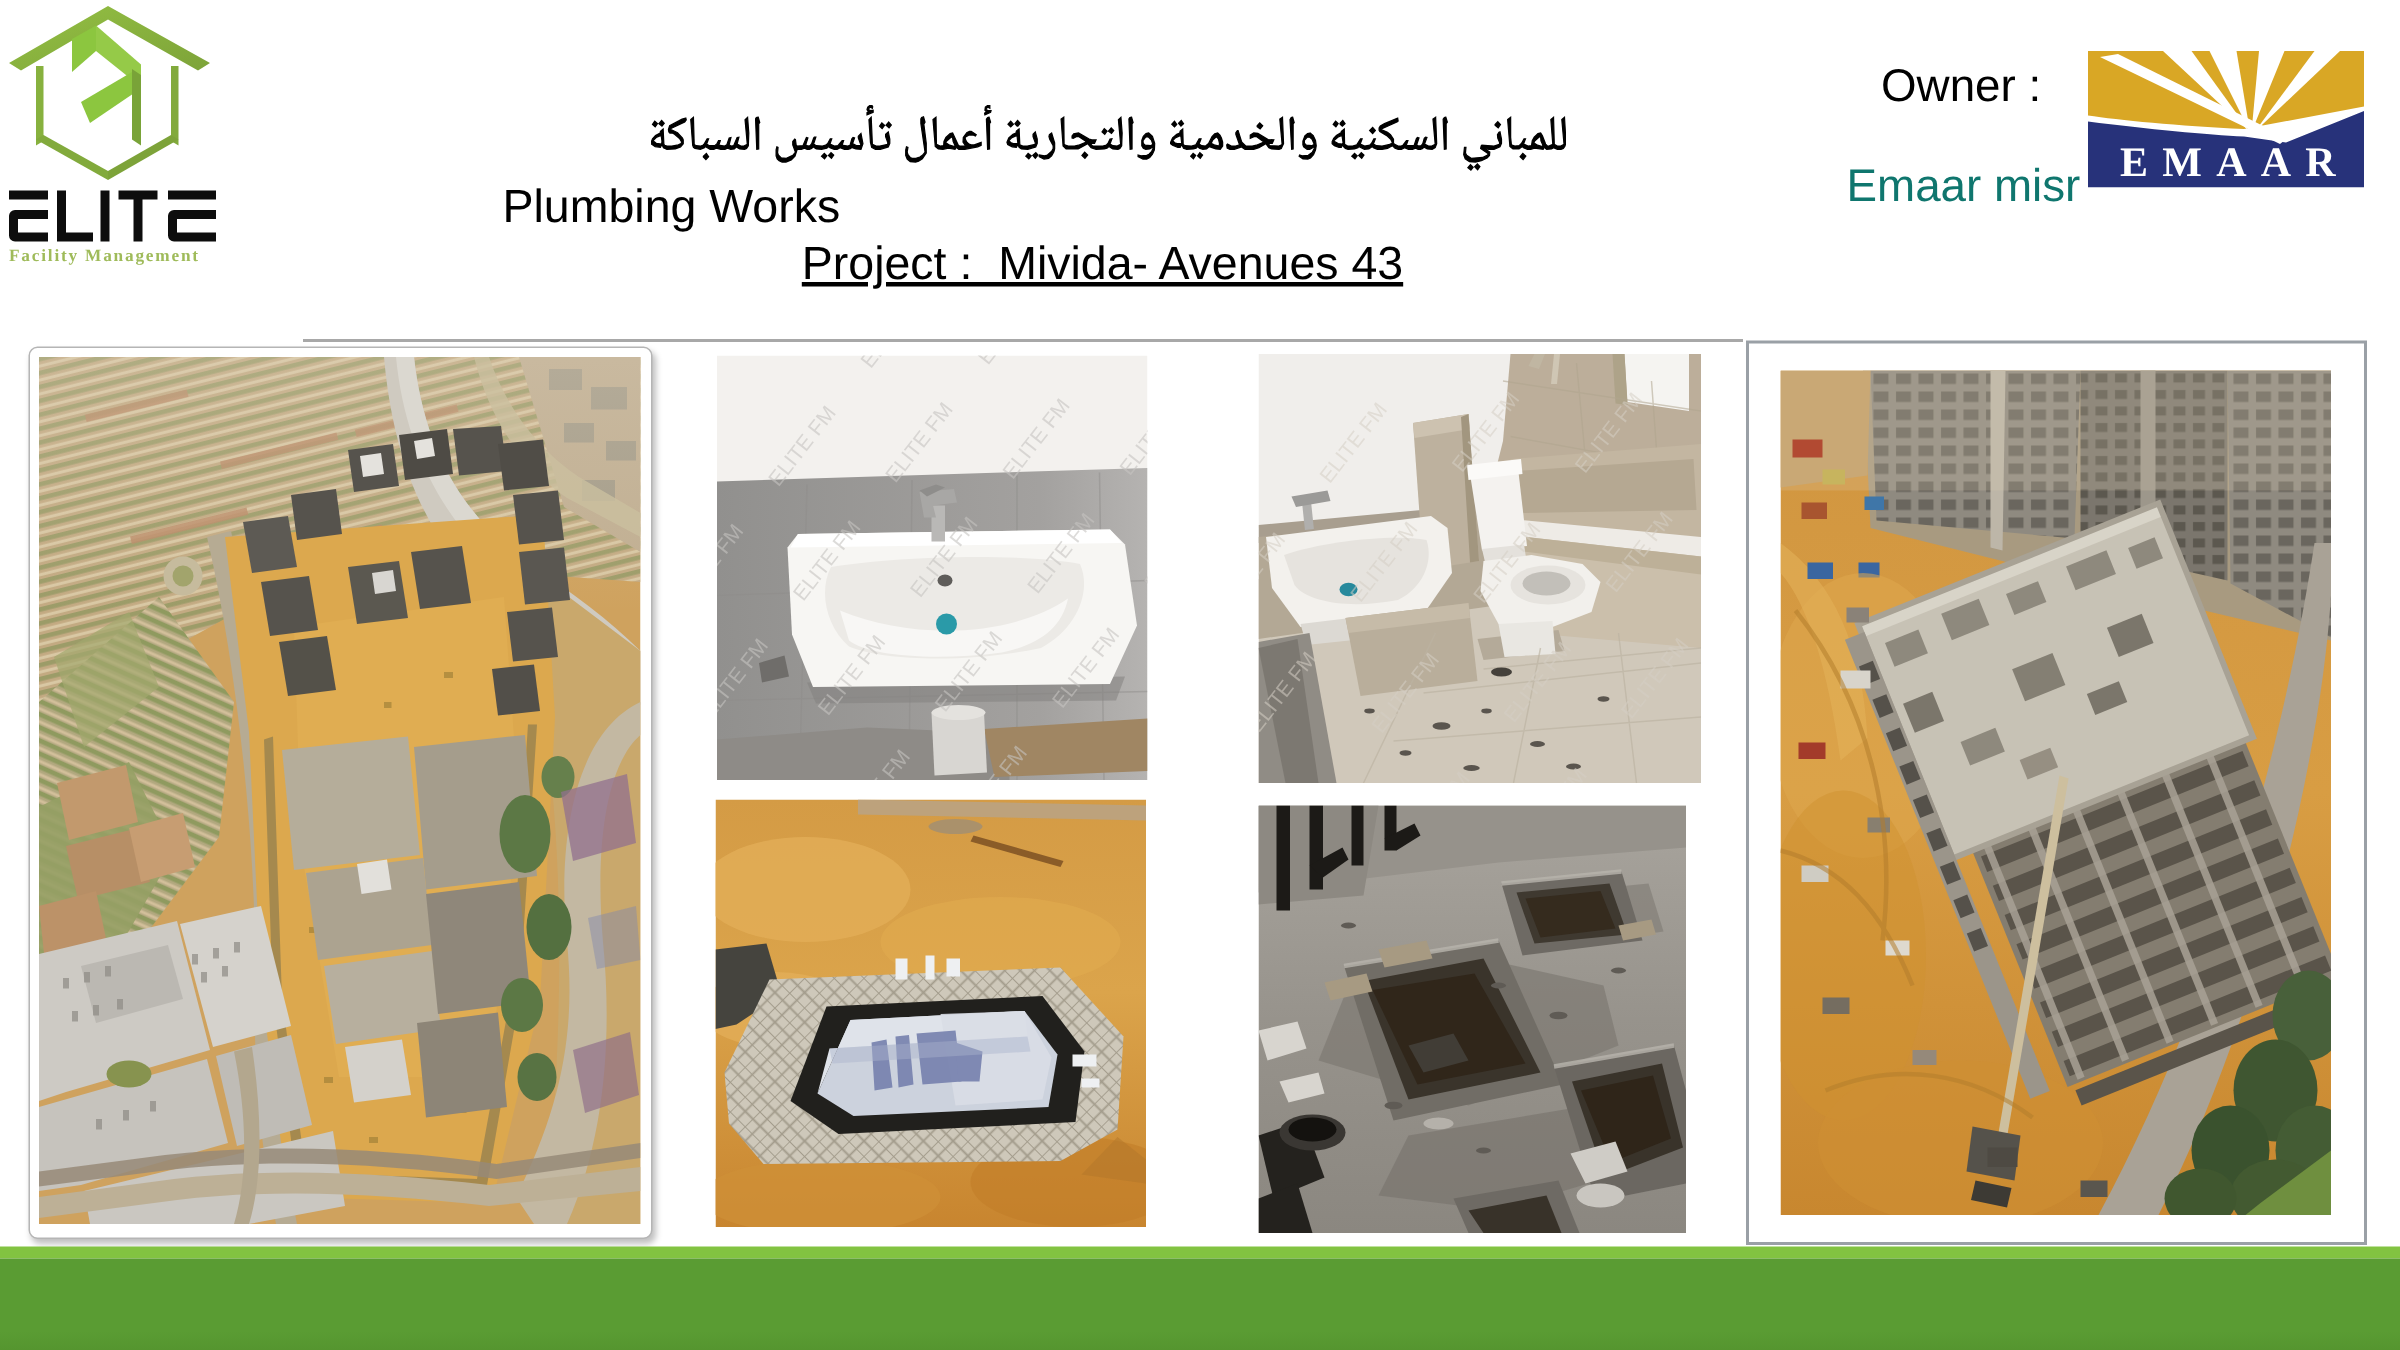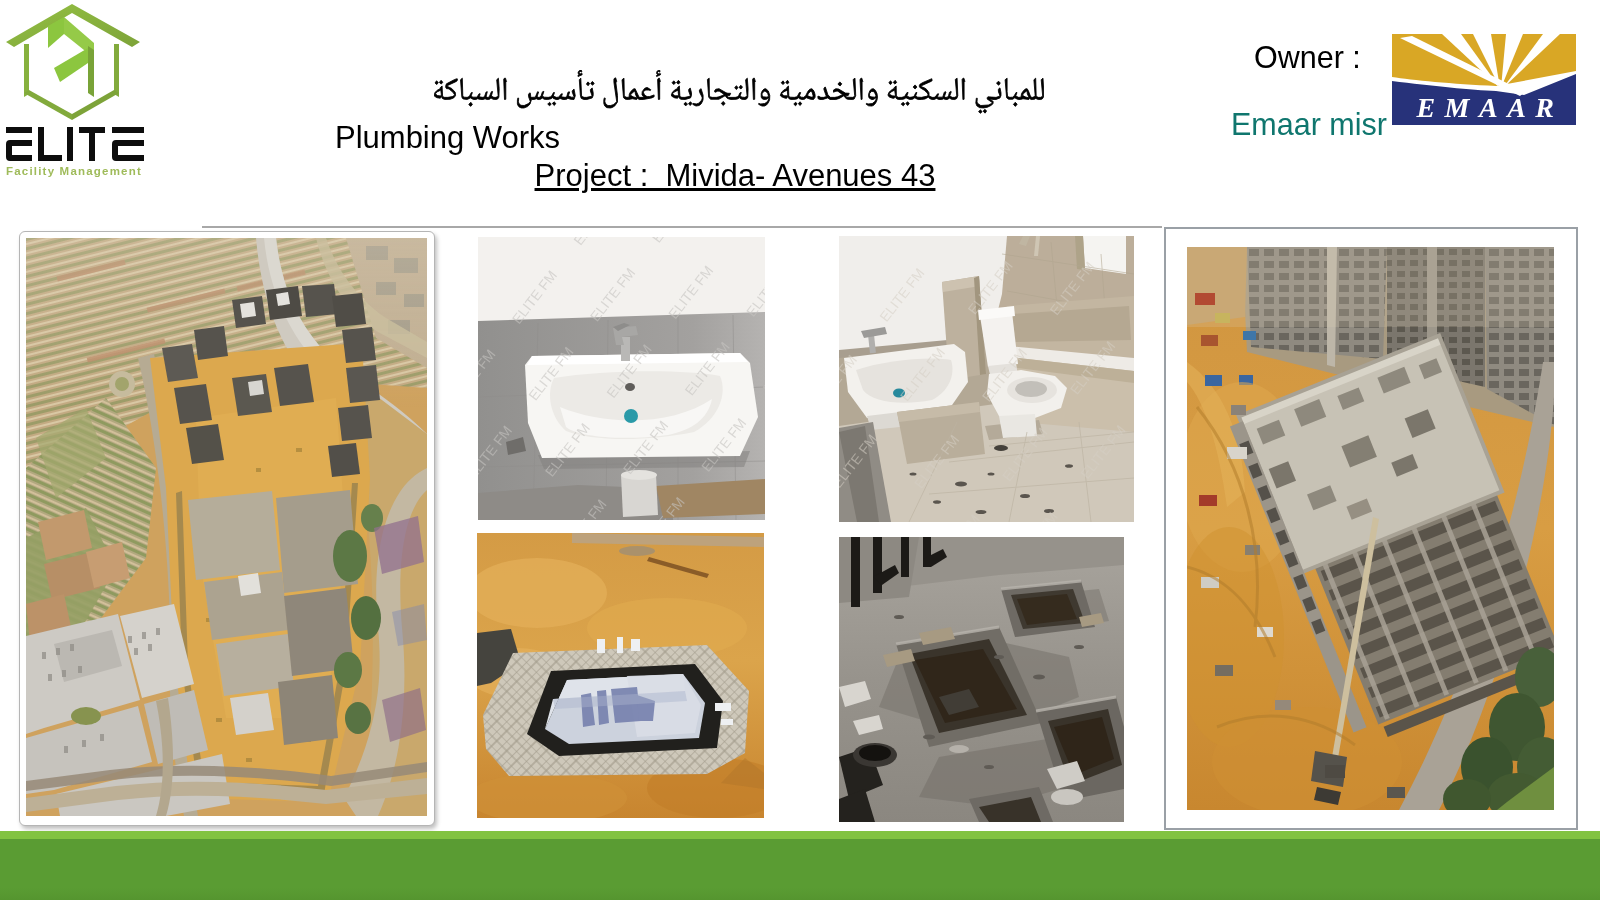--- a/index.html
+++ b/index.html
@@ -44,37 +44,37 @@
 <path d="M1 18 a4 4 0 0 1 4 -4 h22 v6 h-20 v9 h20 v6 h-22 a4 4 0 0 1 -4 -4 z"></path>
 <path d="M33 1 h6 v28 h18 v6 h-24 z"></path>
 <path d="M62 1 h6 v34 h-6 z"></path>
 <path d="M74 1 h26 v6 h-10 v28 h-6 v-28 h-10 z"></path>
 <path d="M107 1 h32 v6 h-32 z"></path>
 <path d="M107 18 a4 4 0 0 1 4 -4 h28 v6 h-26 v9 h26 v6 h-28 a4 4 0 0 1 -4 -4 z"></path>
 </g>
 </svg>
 </div>
 
-<div class="abs" style="left:6px;top:165px;width:180px;font-size:11.5px;font-weight:bold;letter-spacing:1.2px;color:#9fbb5a;">Facility Management</div>
+<div class="abs" style="left:6px;top:165px;width:180px;font-size:11.5px;font-weight:bold;letter-spacing:1.2px;color:#9fbb5a;font-family:Liberation Serif, serif;">Facility Management</div>
 
 <div class="abs" style="left:434px;top:70px;width:610px;height:42px;">
 <svg width="610" height="44" viewBox="0 0 610 41" preserveAspectRatio="none">
 <path fill="#000" stroke="#000" stroke-width="0.8" fill-rule="evenodd" d="M546.3 37.1 544.6 38.9 546.6 40.4 548.1 38.7ZM550.9 36.6 549.1 38.4 551.1 40.2 552.6 38.2ZM581.2 30.1 579.4 32.1 581.4 33.9 583.2 31.8ZM469.0 30.1 467.2 31.8 469.3 33.4 470.8 31.6ZM361.4 30.1 359.8 31.8 361.6 33.4 363.1 31.3ZM251.4 30.1 249.9 31.8 251.9 33.4 253.5 31.6ZM115.5 30.1 113.7 31.8 115.7 33.4 117.2 31.6ZM36.9 30.1 34.9 31.8 34.9 32.3 36.6 33.9 38.4 32.1ZM473.5 29.6 471.8 31.3 473.8 33.1 475.3 31.1ZM365.9 29.6 364.4 31.6 366.2 33.1 367.7 31.1ZM256.5 29.6 254.5 31.3 256.2 33.1 258.0 31.1ZM120.0 29.6 118.3 31.3 120.3 33.1 121.8 31.1ZM289.1 29.3 287.3 31.3 289.3 33.1 291.1 31.1ZM140.0 17.7 138.2 19.5 138.2 20.5 140.0 25.0 139.7 25.3 137.2 25.3 134.4 24.0 135.7 20.5 134.7 20.2 133.9 21.0 132.7 25.0 131.1 25.5 127.4 25.0 128.4 22.2 127.4 22.2 124.6 25.3 122.3 25.5 119.3 24.3 120.5 21.0 119.5 21.0 117.8 24.0 116.5 25.0 114.2 25.5 110.2 25.3 108.4 24.3 109.9 20.0 108.9 20.0 108.4 20.5 107.1 24.0 106.1 25.3 104.6 25.5 103.1 24.8 104.6 20.5 103.6 20.2 101.3 25.3 97.5 25.5 96.8 25.0 96.3 21.5 95.8 21.2 94.5 22.7 94.5 24.8 96.3 29.3 94.5 31.3 90.2 33.1 86.9 32.9 84.9 31.1 84.4 29.6 84.7 26.3 83.9 26.0 83.4 27.8 83.4 31.6 84.1 33.4 85.4 34.6 87.4 35.4 90.0 35.4 93.5 34.1 96.0 31.8 97.5 27.5 100.3 27.5 102.3 26.8 104.1 27.5 105.6 27.5 107.1 27.0 108.2 26.0 110.2 27.3 113.7 27.5 117.2 26.8 118.5 25.8 119.3 26.5 122.1 27.5 124.1 27.5 126.1 26.5 128.9 27.5 131.4 27.5 133.2 27.0 133.7 26.3 136.5 27.3 140.0 27.5 141.3 24.0ZM439.4 17.4 437.7 17.7 435.9 19.2 434.6 22.5 434.6 24.8 435.1 26.0 437.4 27.5 439.2 27.5 442.0 26.0 442.5 26.5 440.9 29.3 438.2 31.3 434.1 31.6 432.4 31.1 432.1 31.8 434.6 33.4 437.9 33.6 439.7 32.9 441.7 30.8 443.0 28.0 443.5 25.3 443.0 22.0 441.5 19.0ZM435.6 22.0 437.4 20.0 439.2 20.0 440.7 21.2 442.2 24.5 440.4 25.3 436.9 25.0 435.6 23.8ZM331.8 17.4 330.0 17.7 328.2 19.5 327.2 22.0 327.2 25.3 328.2 26.8 329.8 27.5 332.5 27.3 334.6 26.0 334.8 26.8 333.8 28.8 332.0 30.6 330.5 31.3 326.7 31.6 324.7 31.1 324.7 32.1 328.0 33.6 330.5 33.6 332.5 32.6 334.3 30.6 335.6 27.8 335.8 23.8 334.3 19.5ZM328.0 22.2 329.5 20.2 330.5 19.7 331.8 20.0 333.6 21.7 334.6 24.5 333.0 25.3 329.5 25.0 328.2 24.0ZM267.1 17.4 265.6 18.4 265.3 19.5 265.8 21.2 268.1 25.3 268.1 27.0 267.1 28.8 264.3 31.1 262.3 31.6 259.0 31.1 258.8 32.1 262.0 33.6 265.1 33.1 267.1 31.6 268.6 29.1 269.1 27.3 269.1 23.5ZM566.0 16.7 565.3 16.9 564.3 18.4 564.5 20.5 565.8 23.5 565.5 24.5 562.0 25.5 553.9 25.0 553.4 25.5 553.1 27.0 558.2 30.3 557.7 31.1 554.4 32.6 546.8 33.1 543.8 31.3 543.0 29.8 543.3 26.3 542.3 26.3 541.8 30.8 542.8 33.4 545.6 35.1 549.6 35.4 553.6 34.6 557.4 32.9 559.0 31.3 559.2 29.3 556.4 27.5 556.4 27.0 558.5 27.5 562.0 27.5 566.0 26.0 567.0 23.8 567.0 21.2ZM346.4 23.2 346.4 24.0 347.7 25.0 351.2 26.3 352.8 26.3 353.8 24.5 355.0 26.8 357.1 27.5 361.6 27.3 363.4 26.8 364.4 25.8 365.6 26.8 367.9 27.5 370.4 27.3 372.2 25.8 376.5 27.3 379.5 27.5 381.1 25.5 381.1 23.0 380.3 20.5 379.3 18.7 377.8 17.4 375.8 17.9 374.0 19.7 371.7 24.0 369.7 25.5 367.2 25.3 365.4 24.3 366.7 21.0 365.4 21.0 363.4 24.5 362.6 25.0 360.3 25.5 356.0 25.3 354.8 24.5 354.5 14.9 352.8 16.2 352.5 17.4 350.5 18.2 347.7 20.5ZM376.5 20.0 377.3 20.0 378.3 21.2 379.0 23.8 378.8 25.5 376.0 25.0 373.5 23.8 374.5 21.7ZM353.8 24.0 350.7 24.0 349.2 23.5 347.7 22.2 349.5 20.5 352.8 19.0 353.3 19.7ZM237.3 23.2 237.8 24.5 240.8 26.0 243.6 26.3 244.6 24.5 245.4 26.3 246.9 27.3 251.2 27.5 256.5 26.0 257.5 23.8 257.5 21.2 256.2 16.7 254.7 18.2 254.7 19.7 256.2 23.5 256.0 24.5 250.9 25.5 247.9 25.5 245.9 24.8 245.4 14.9 243.6 16.2 243.3 17.4 241.3 18.2 238.5 20.5ZM244.6 24.0 241.6 24.0 240.1 23.5 238.5 22.2 240.3 20.5 243.6 19.0 244.1 19.7ZM302.2 14.7 300.7 16.7 302.5 18.2 304.0 16.2ZM306.8 14.2 305.0 16.2 307.0 17.7 308.5 15.9ZM481.1 13.9 479.1 15.9 481.1 17.7 482.9 15.9ZM405.8 11.1 404.1 12.9 404.1 13.4 406.1 14.9 407.8 12.9ZM153.9 11.1 152.4 13.1 154.1 14.7 155.7 12.6ZM158.4 10.6 156.7 12.6 158.7 14.2 160.2 12.4ZM564.5 10.4 562.7 12.1 562.7 12.6 564.8 14.2 566.3 12.1ZM456.4 10.1 454.8 12.1 456.6 13.6 458.1 11.6ZM349.0 10.1 347.2 11.9 349.0 13.6 350.5 12.1ZM239.8 10.1 238.0 11.9 239.8 13.6 241.6 11.9ZM2.5 10.1 1.0 12.1 2.8 13.6 4.3 11.6ZM461.2 9.6 459.4 11.4 459.4 11.9 460.9 13.1 462.7 11.6ZM353.5 9.6 351.7 11.4 353.3 13.1 355.0 11.6ZM244.4 9.6 242.6 11.6 244.1 13.1 244.6 13.1 246.1 11.4ZM7.1 9.6 5.3 11.6 7.3 13.1 8.8 11.4ZM23.2 8.1 20.7 8.8 12.4 12.9 11.6 15.2 11.9 16.7 12.6 17.4 14.2 17.4 15.7 18.2 19.2 21.0 20.5 23.0 20.0 24.0 18.2 24.8 13.9 25.5 10.6 25.5 9.1 25.0 8.6 24.5 8.1 14.9 6.3 16.4 6.1 17.4 3.0 19.0 1.0 21.0 0.0 23.5 0.3 24.3 2.8 25.8 6.3 26.3 7.3 24.5 8.3 26.5 10.6 27.5 16.2 27.3 19.7 26.0 21.5 24.0 21.5 21.7 21.0 20.5 17.7 17.2 12.6 14.9 22.5 10.6 23.5 9.3ZM6.8 19.2 7.3 22.5 7.1 24.3 3.5 23.8 1.3 22.2 3.5 20.2 6.3 19.0ZM571.1 9.1 572.6 25.8 574.6 27.3 578.7 27.3 580.9 25.8 581.7 26.5 584.2 27.5 586.5 27.5 589.0 26.8 594.8 27.5 595.3 26.3 597.1 27.5 600.4 27.3 601.7 26.5 604.2 27.5 606.7 27.5 608.2 27.0 609.2 25.8 609.7 24.3 609.7 18.7 609.0 7.6 607.2 9.1 608.7 24.5 606.5 25.5 604.2 25.5 602.2 24.5 601.7 7.6 599.9 9.1 601.2 24.5 598.6 25.5 597.6 25.5 596.4 24.3 594.3 19.2 593.1 17.4 591.3 17.7 588.8 20.0 587.5 22.2 587.0 25.3 584.7 25.5 581.7 24.3 583.0 21.0 582.0 21.0 580.4 23.8 578.7 25.3 575.9 25.5 573.6 24.8 573.1 20.0 573.1 7.6ZM592.3 19.7 593.1 20.0 593.3 22.2 594.6 25.0 594.3 25.8 591.0 25.0 588.5 23.5 589.3 22.2ZM529.9 7.6 528.9 7.8 528.1 8.8 528.9 27.5 530.1 27.3 530.1 11.6 530.9 10.6ZM523.1 7.6 521.3 8.8 522.8 24.5 520.5 25.5 518.3 25.5 515.7 24.3 517.3 20.2 516.3 20.0 515.5 20.7 514.5 24.0 513.5 25.3 511.7 25.5 510.4 24.8 512.0 20.5 510.9 20.2 510.2 21.0 508.7 25.3 503.9 25.3 503.6 24.8 504.6 22.2 503.6 22.2 501.3 25.0 500.1 25.5 498.1 25.5 495.8 24.5 495.0 23.8 495.0 21.2 493.0 18.4 491.0 16.9 487.2 15.4 486.9 14.9 497.6 10.4 498.1 9.9 497.8 8.1 489.0 11.6 486.2 13.1 485.4 14.2 485.4 15.7 485.9 16.4 490.5 19.0 493.3 21.5 494.3 23.5 492.5 24.5 487.4 25.5 483.7 25.3 481.6 24.3 482.9 21.0 481.9 21.0 480.4 23.8 479.1 25.0 475.8 25.5 472.8 24.3 474.1 21.0 473.0 21.0 470.5 24.8 467.7 25.5 464.4 25.5 462.4 24.5 462.2 14.9 460.2 16.4 460.4 16.9 456.9 19.0 455.1 20.7 454.1 22.7 454.1 24.0 455.6 25.3 458.6 26.3 460.2 26.3 461.2 24.5 461.7 25.8 462.9 27.0 464.7 27.5 469.0 27.3 471.3 26.5 471.8 25.8 475.6 27.5 478.6 27.3 480.9 25.8 481.6 26.5 484.2 27.5 487.4 27.5 491.0 27.0 494.3 25.3 496.0 26.8 498.1 27.5 500.3 27.5 502.4 26.5 504.9 27.5 507.7 27.5 509.7 26.8 511.4 27.5 513.0 27.5 514.5 27.0 515.2 26.0 517.5 27.3 520.8 27.5 522.8 26.5 523.8 24.0ZM460.7 19.2 461.4 23.5 460.9 24.3 458.1 24.0 455.4 22.5 455.4 22.0 457.9 20.0 460.2 19.0ZM427.8 7.6 426.8 7.8 426.0 9.1 427.1 27.5 428.1 27.3 428.1 11.6 428.8 10.9ZM421.0 7.6 419.2 8.8 420.7 24.0 420.5 24.8 418.5 25.5 412.6 25.3 411.4 23.8 414.2 23.8 415.2 21.7 411.4 21.5 404.6 17.7 401.8 17.4 399.5 18.7 399.5 20.7 402.0 19.7 403.8 19.7 408.6 23.0 403.6 25.0 400.8 25.5 396.5 25.5 393.9 23.2 391.4 15.9 390.9 15.9 389.9 17.2 389.9 18.2 392.4 24.8 389.7 25.5 386.9 25.5 384.3 24.3 383.8 24.8 384.1 26.8 385.9 27.5 388.9 27.5 393.7 26.0 396.0 27.5 401.8 27.5 405.3 26.5 409.9 24.0 411.9 26.5 413.7 27.3 418.7 27.5 420.2 27.0 421.7 24.0ZM320.4 7.6 319.2 7.8 318.6 8.6 319.4 27.5 320.7 27.3 320.7 11.6 321.4 10.9ZM273.4 8.8 274.7 25.5 276.7 27.3 284.8 27.3 291.1 24.0 293.4 26.5 296.7 27.5 302.2 27.3 304.0 26.8 305.3 25.8 307.8 27.3 311.3 27.5 312.6 27.0 313.8 25.3 314.1 17.4 313.3 7.6 311.6 9.1 313.1 24.5 310.8 25.5 308.0 25.3 306.0 24.3 307.3 21.0 306.0 21.2 304.7 23.8 303.5 25.0 301.2 25.5 294.9 25.5 294.1 25.3 292.9 23.8 295.7 23.8 296.7 21.7 293.9 21.7 292.1 21.2 285.0 17.4 281.8 17.9 280.7 19.2 280.7 20.5 281.5 20.7 283.5 19.7 285.3 19.7 289.8 22.5 289.8 23.2 285.0 25.0 282.3 25.5 278.2 25.5 276.2 25.0 275.4 24.3 275.2 7.6ZM225.4 7.6 224.4 7.8 223.6 8.8 224.4 27.5 225.7 27.3 225.7 11.6 226.4 10.6ZM188.0 9.1 189.5 25.8 191.5 27.3 194.6 27.5 198.4 26.8 202.7 27.5 203.4 26.3 205.2 27.5 209.2 27.5 217.8 26.0 220.1 25.0 220.1 23.2 215.5 24.8 213.5 24.8 212.0 24.3 210.5 23.0 209.5 21.2 209.5 20.0 211.8 18.7 215.0 18.7 216.3 19.2 216.8 18.4 213.5 16.4 212.3 16.4 210.5 17.2 208.2 20.2 208.0 23.0 209.5 25.0 209.2 25.5 205.7 25.5 204.9 25.0 201.1 17.4 199.4 17.7 196.6 20.2 195.3 22.7 195.1 25.3 192.8 25.5 190.3 24.5 190.0 7.6ZM200.4 19.7 201.1 20.5 201.4 22.5 202.7 25.3 202.4 25.8 199.1 25.0 196.6 23.5 196.8 22.7ZM146.8 7.6 145.3 9.1 146.3 23.2 147.1 26.3 149.6 27.5 152.9 27.5 158.2 26.0 159.2 23.8 159.2 21.2 158.2 16.7 156.4 18.2 156.4 19.7 157.9 23.5 157.7 24.5 152.6 25.5 150.1 25.5 147.6 24.5ZM71.5 7.6 70.2 7.8 69.7 8.6 70.5 27.5 71.8 27.3 71.8 11.6 72.5 10.9ZM26.5 9.1 27.8 25.0 28.3 26.3 29.3 27.0 32.9 27.5 35.6 26.5 36.1 25.8 39.4 27.5 41.9 27.5 43.5 26.8 46.5 27.5 49.3 27.5 51.0 26.8 53.1 27.5 55.6 27.3 56.9 26.0 59.1 27.3 62.4 27.5 63.7 27.0 64.9 25.3 65.2 17.4 64.4 7.6 62.7 9.1 64.2 24.5 61.9 25.5 59.9 25.5 57.4 24.3 58.6 20.0 57.4 20.2 55.1 25.3 53.3 25.5 52.1 24.8 53.3 20.2 52.1 20.5 50.5 24.8 49.0 25.5 45.2 25.0 46.2 22.2 45.0 22.2 44.0 24.0 42.5 25.3 38.9 25.3 37.1 24.3 38.4 21.0 37.4 21.0 35.6 24.0 34.6 25.0 33.1 25.5 30.1 25.3 28.8 24.5 28.3 7.6ZM181.7 7.3 180.4 7.8 179.9 8.6 179.9 11.4 182.7 29.3 180.9 31.3 179.2 32.3 176.6 33.1 174.1 33.1 172.8 32.6 171.3 30.8 170.8 29.1 171.3 26.3 170.3 26.0 169.8 28.0 169.8 31.3 170.8 33.6 172.8 35.1 176.4 35.4 178.4 34.9 180.9 33.4 183.5 29.8 183.5 23.8 181.9 11.9 182.7 10.6ZM225.9 0.3 224.9 0.0 222.9 1.3 222.6 3.3 223.6 4.0 222.4 5.1 222.6 6.1 226.4 4.5 226.7 3.5 224.6 3.5 223.4 2.8 223.4 2.3 224.6 1.3 225.9 2.0ZM147.1 0.0 146.3 0.0 144.5 1.3 144.0 2.8 144.3 3.5 145.3 4.0 144.0 4.8 144.0 6.1 148.1 4.5 148.1 3.3 146.3 3.5 145.0 2.8 145.0 2.3 146.3 1.3 147.6 2.0 147.8 1.0Z"></path>
 </svg>
 </div>
 
 <div class="abs" style="left:335px;top:120px;width:800px;text-align:left;font-size:31px;color:#000;">Plumbing Works</div>
 
 <div class="abs" style="left:335px;top:158px;width:800px;text-align:center;font-size:31px;color:#000;text-decoration:underline;">Project :&nbsp; Mivida- Avenues 43</div>
 
 <div class="abs" style="left:1254px;top:40px;font-size:30.5px;color:#000;text-align:right;">Owner :</div>
 
 <div class="abs" style="left:1231px;top:79px;font-size:30.5px;color:#0f766e;margin-top:28px;">Emaar misr</div>
 
-<div class="abs" style="left:1392px;top:34px;width:156px;height:91px;font-style:italic;">
+<div class="abs" style="left:1392px;top:34px;width:156px;height:91px;">
 <svg width="184" height="91" viewBox="0 0 184 91">
 
 <path d="M0 0 H184 V37 L104 52 C60 50 20 46 0 43 Z" fill="#d9a725"></path>
 
 <path d="M0 47 C40 52 80 56 104 57 L132 61 L184 40 L184 91 L0 91 Z" fill="#27327a"></path>
 
 <path d="M8 4 L20 2 L133 58 L128 62 Z" fill="#ffffff"></path>
 
 <path d="M50 0 L69 0 L108 54 Z" fill="#ffffff"></path>
 <path d="M81 0 L99 0 L108 54 Z" fill="#ffffff"></path>

